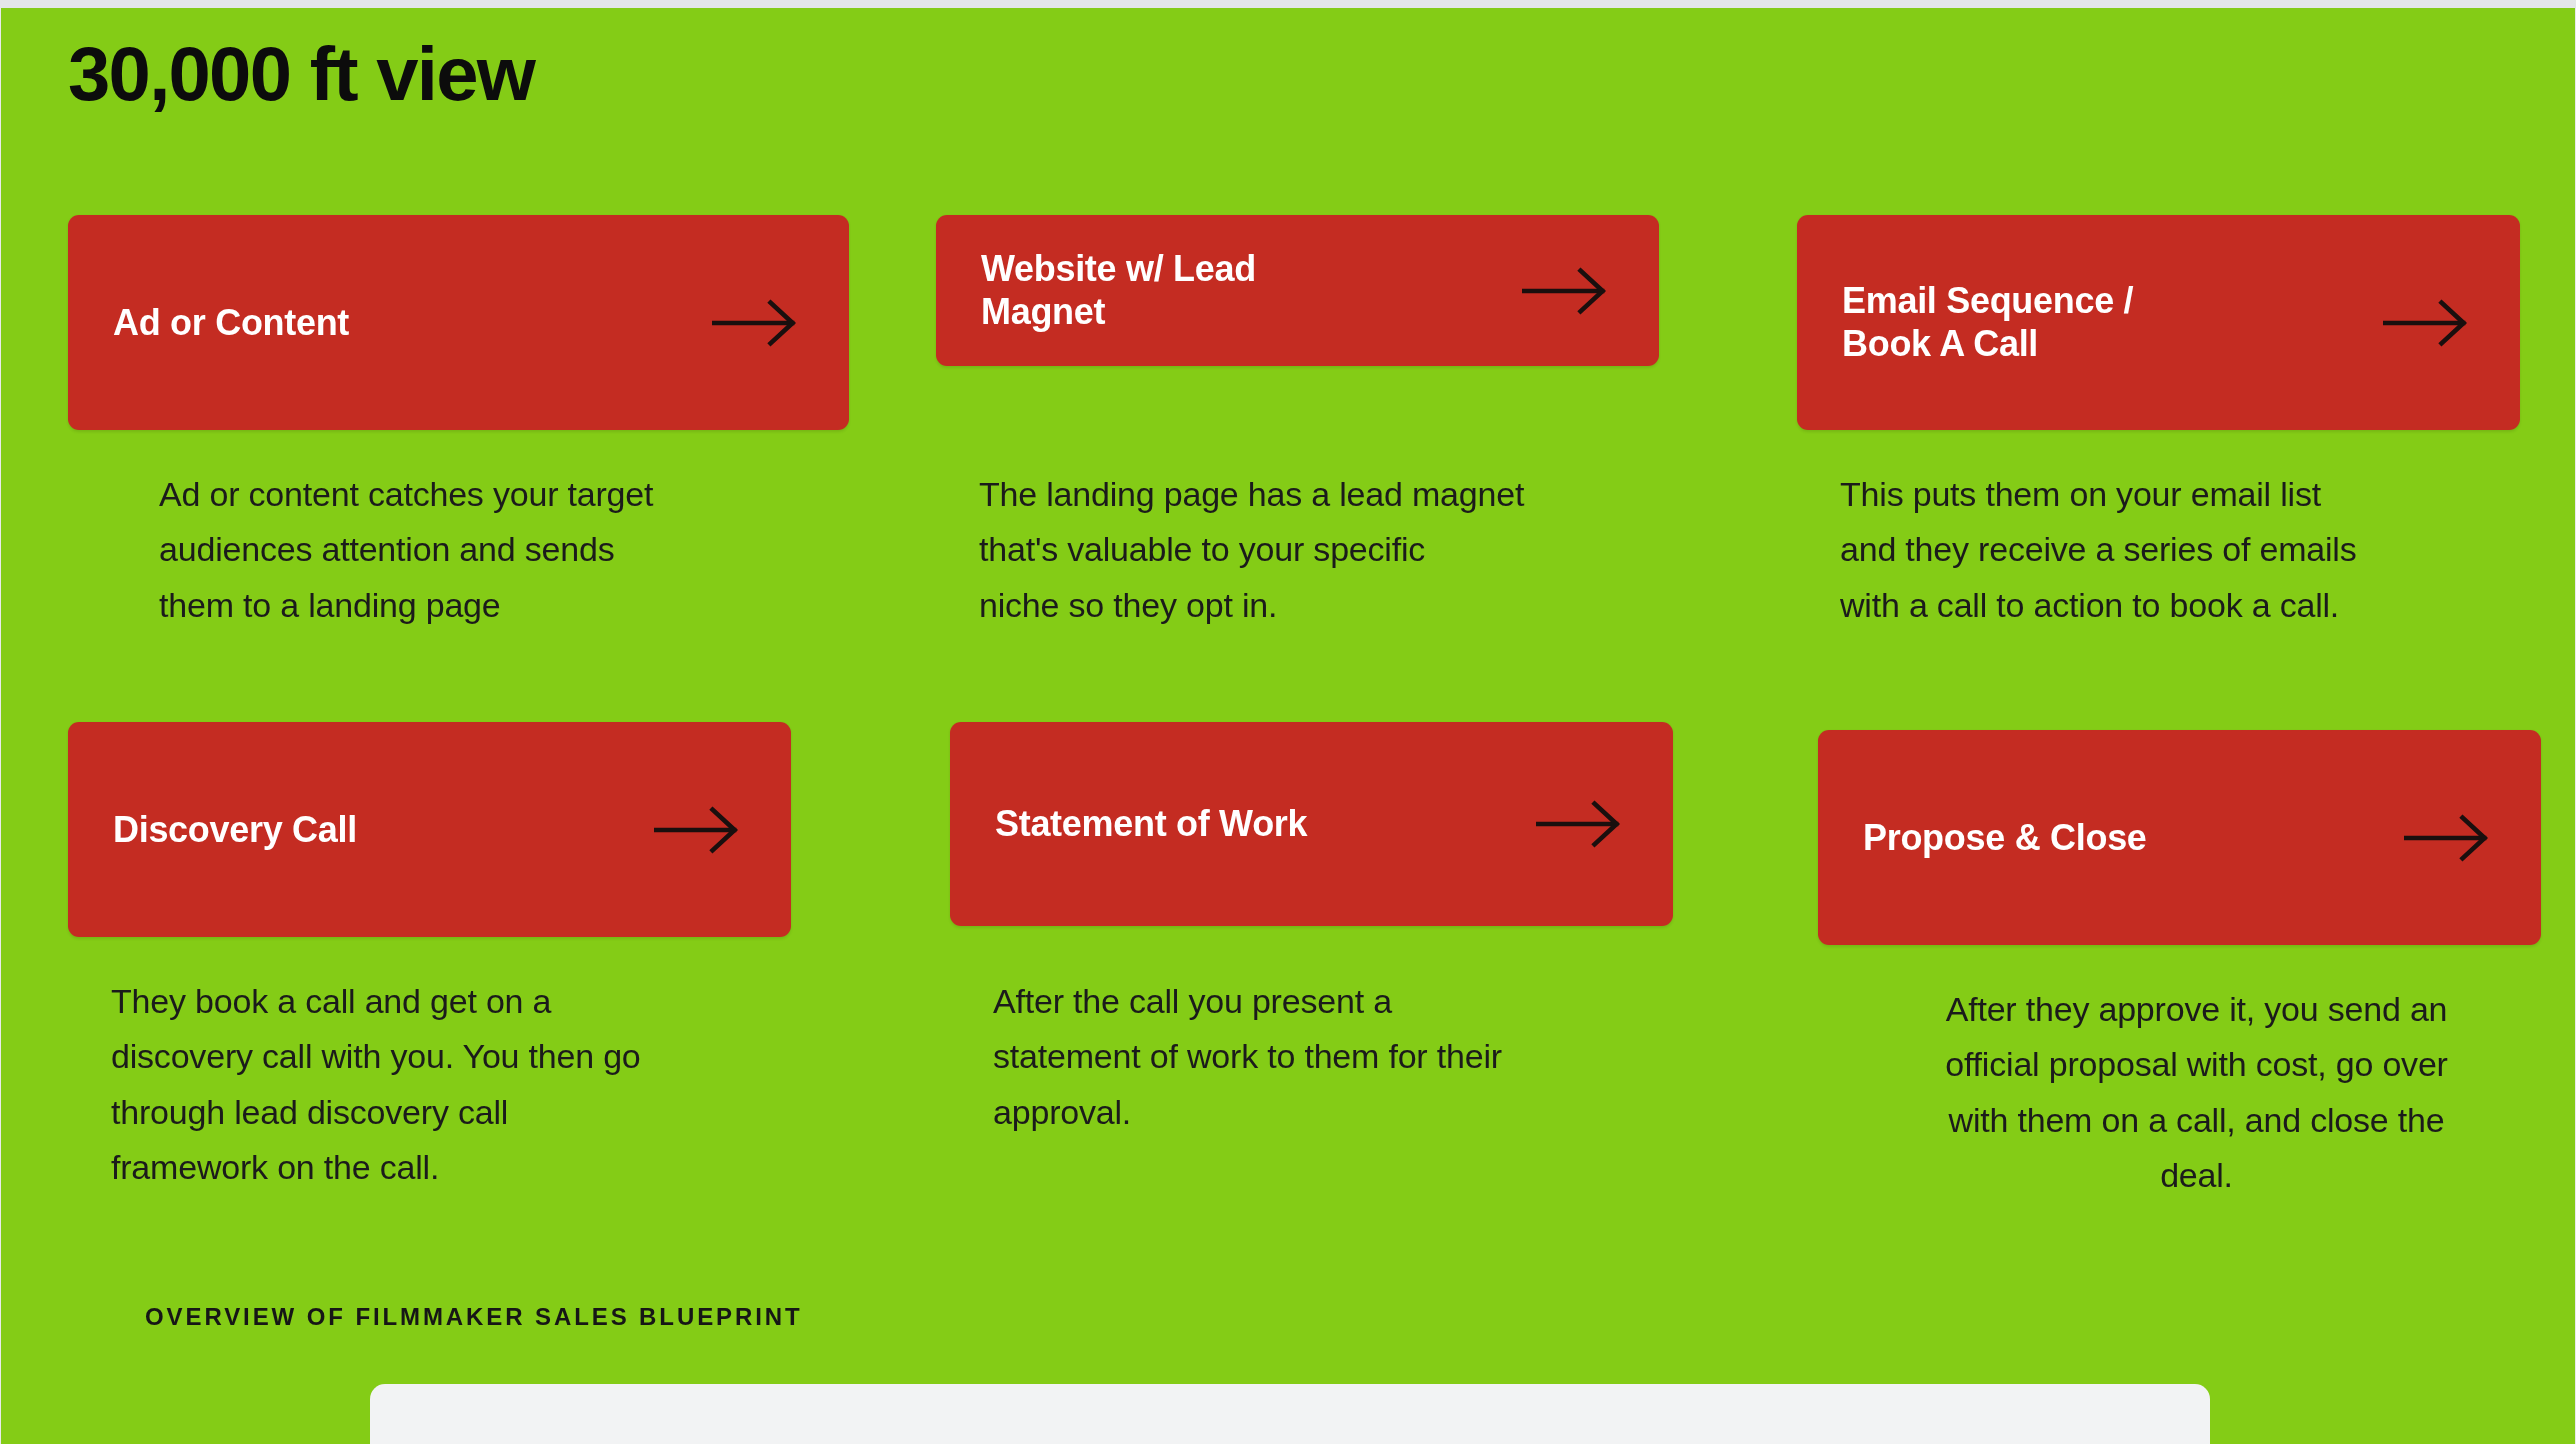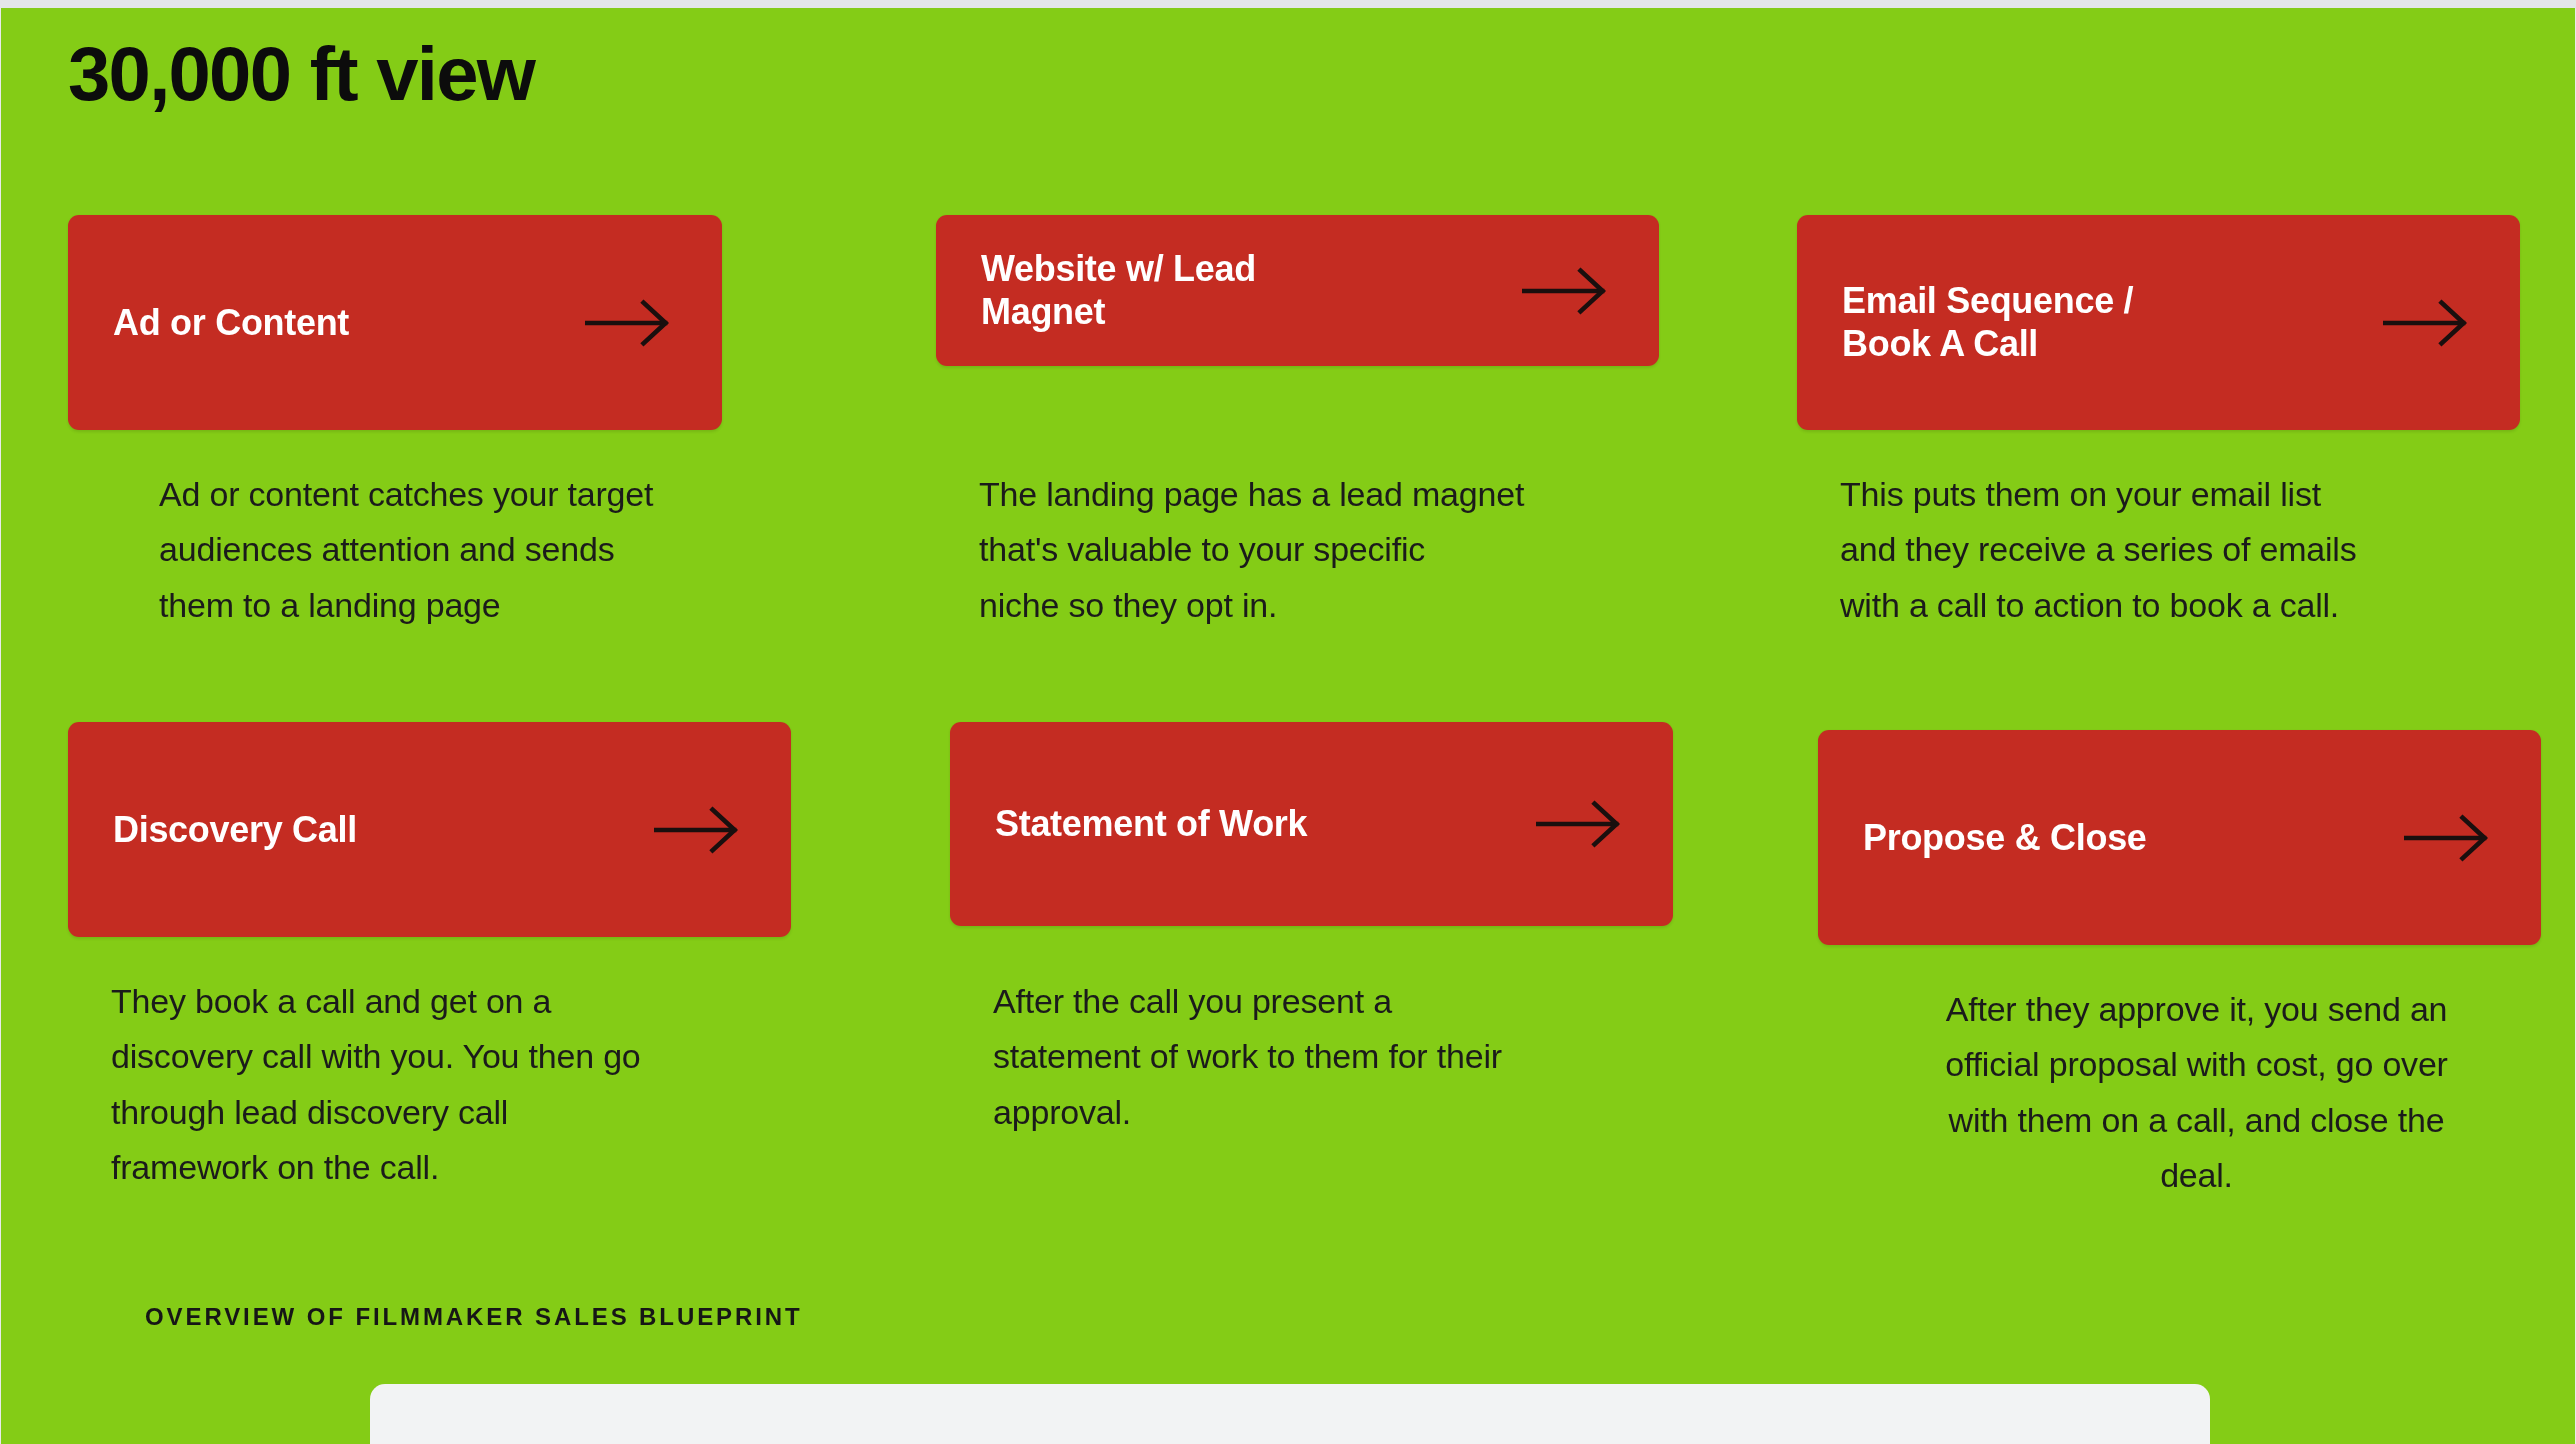--- a/index.html
+++ b/index.html
@@ -138,21 +138,21 @@
 <div class="slide">
 
   <div class="prev-slide-edge"></div>
   <div class="slide-frame-line"></div>
 
   <div class="page-title">30,000 ft view</div>
 
   <div class="grid">
 
     <div class="cell" style="left:68px; top:0px; width:723px;">
-      <div class="card" style="width: 654px; height: 215px; --card-bg: #c42c22;">
+      <div class="card" style="width: 781px; height: 215px; --card-bg: #c42c22;">
         <div class="card-title">Ad or Content</div>
         <span class="card-arrow">
           <svg viewBox="0 0 150 86" xmlns="http://www.w3.org/2000/svg">
             <g fill="none" stroke="#1a0f0e" stroke-width="8" stroke-linecap="square" stroke-linejoin="miter">
               <line x1="4" y1="43" x2="138" y2="43"></line>
               <polyline points="101,8 139,43 101,78"></polyline>
             </g>
           </svg>
         </span>
       </div>

